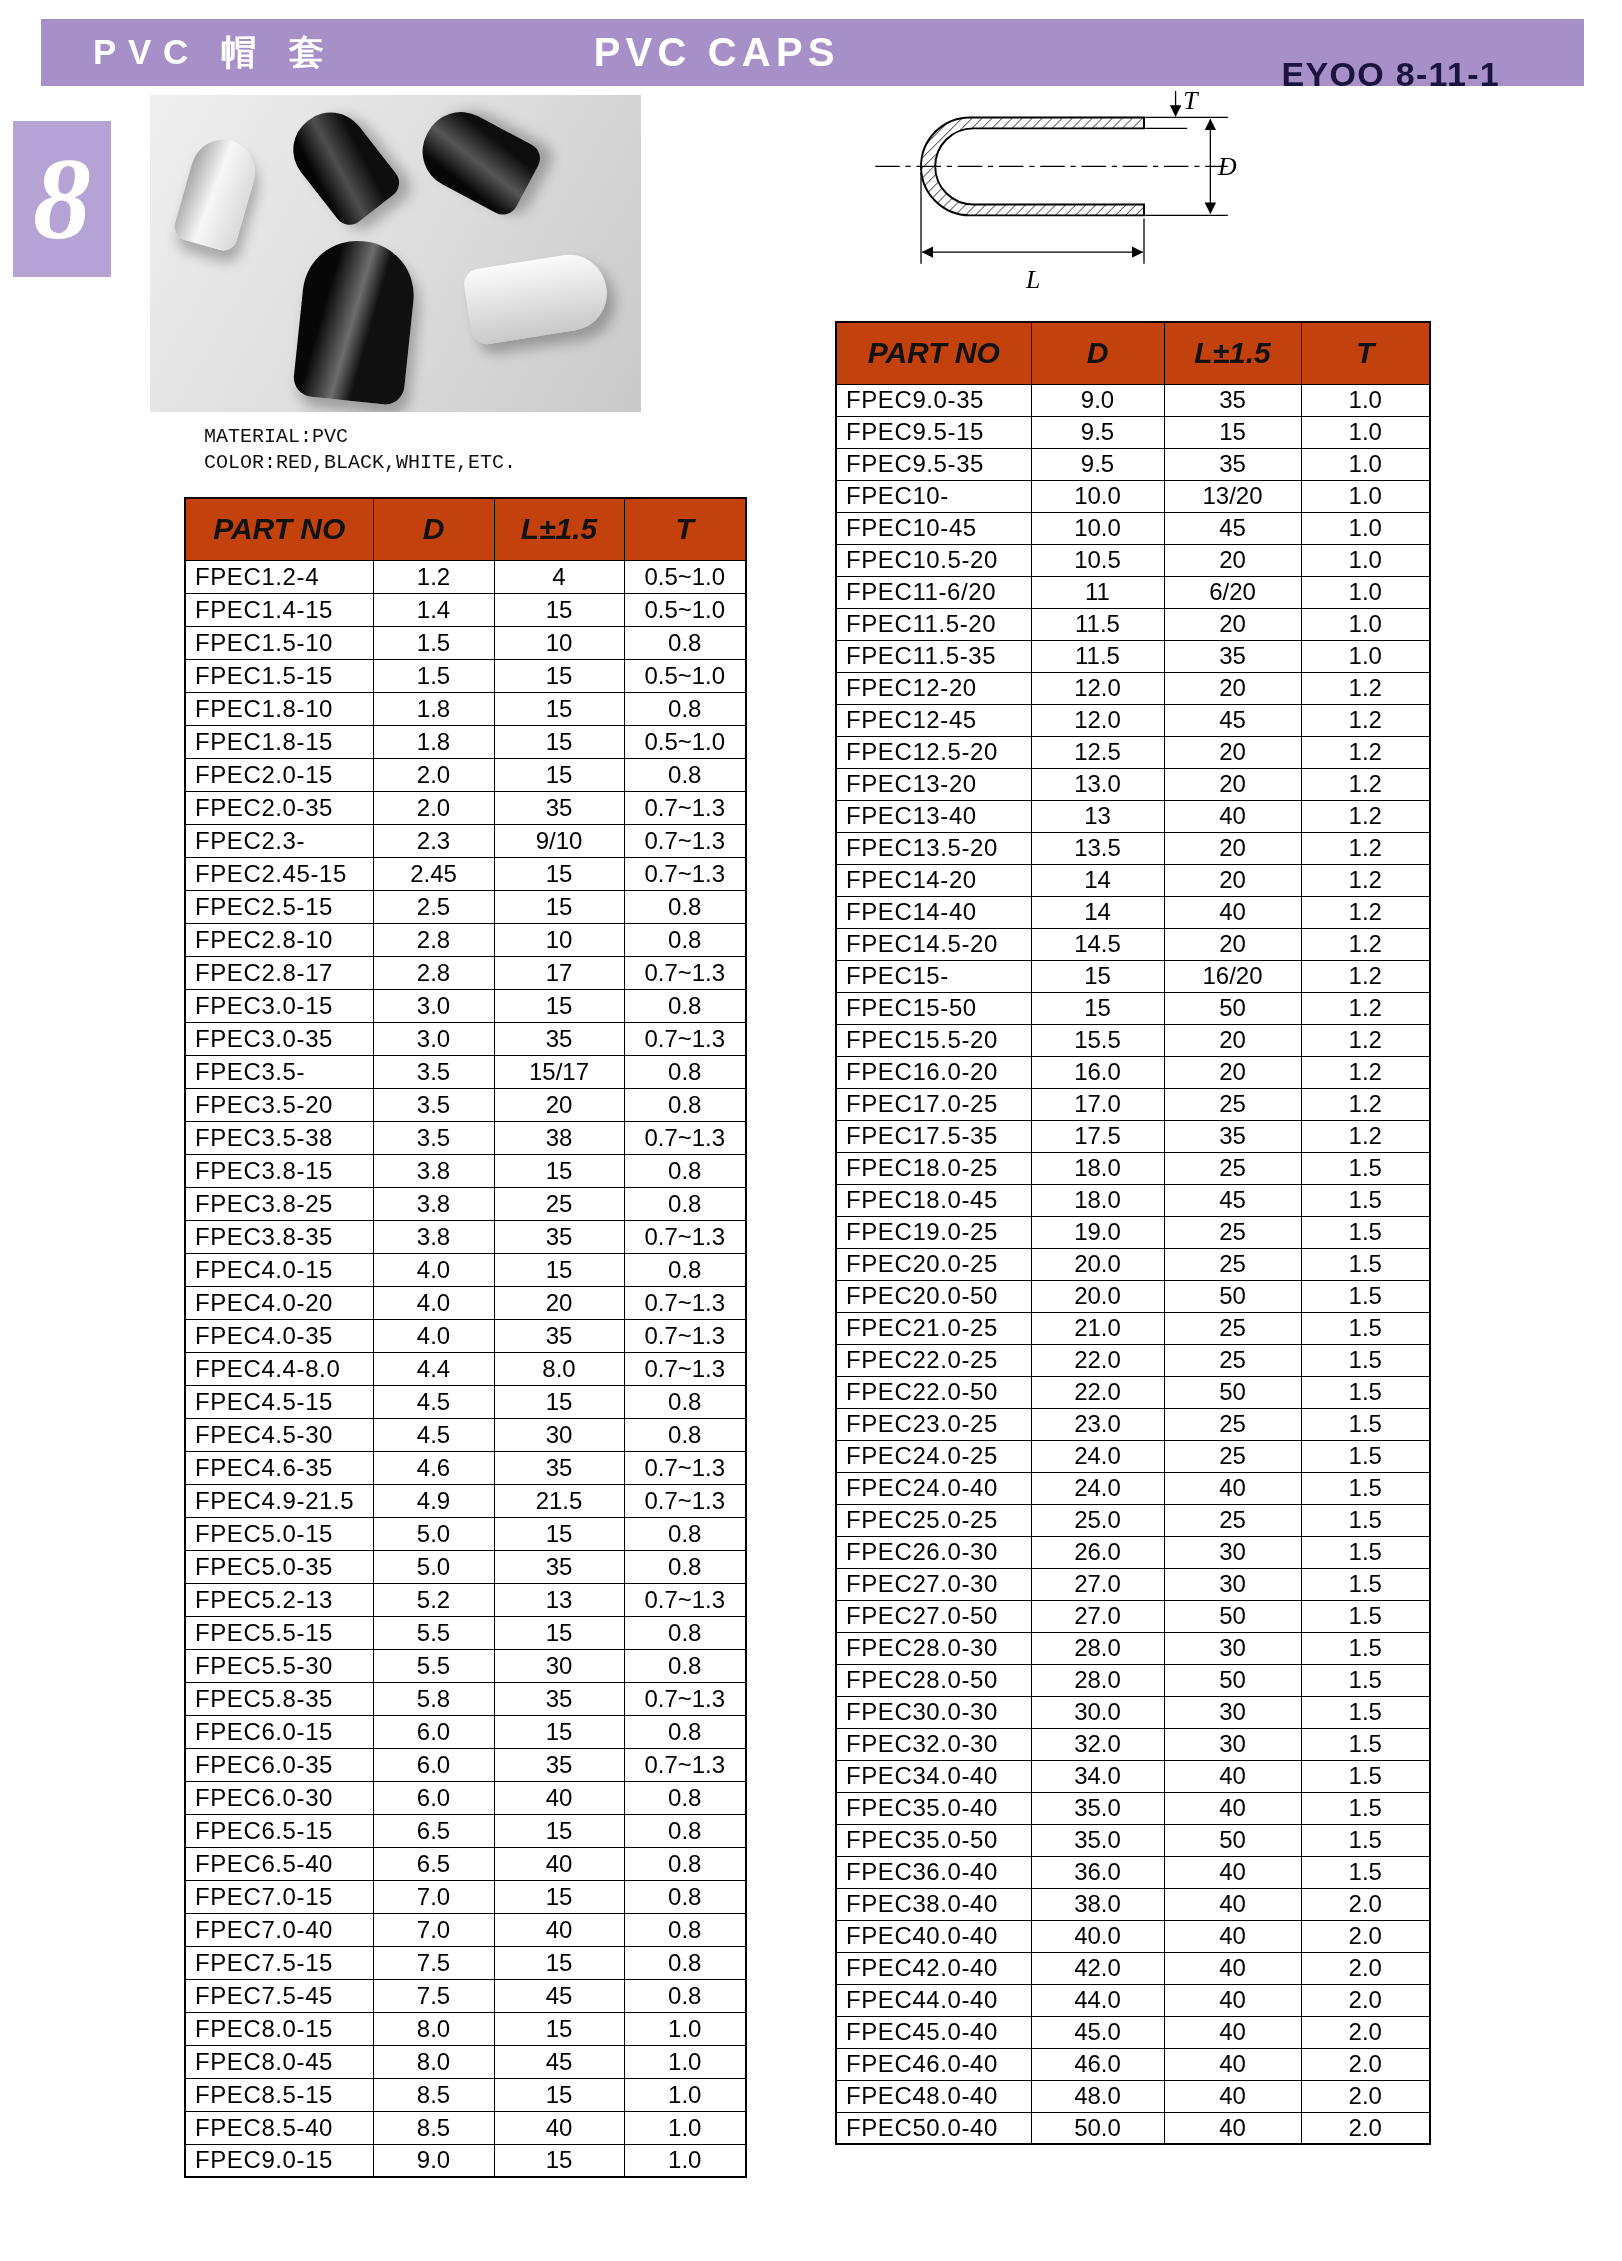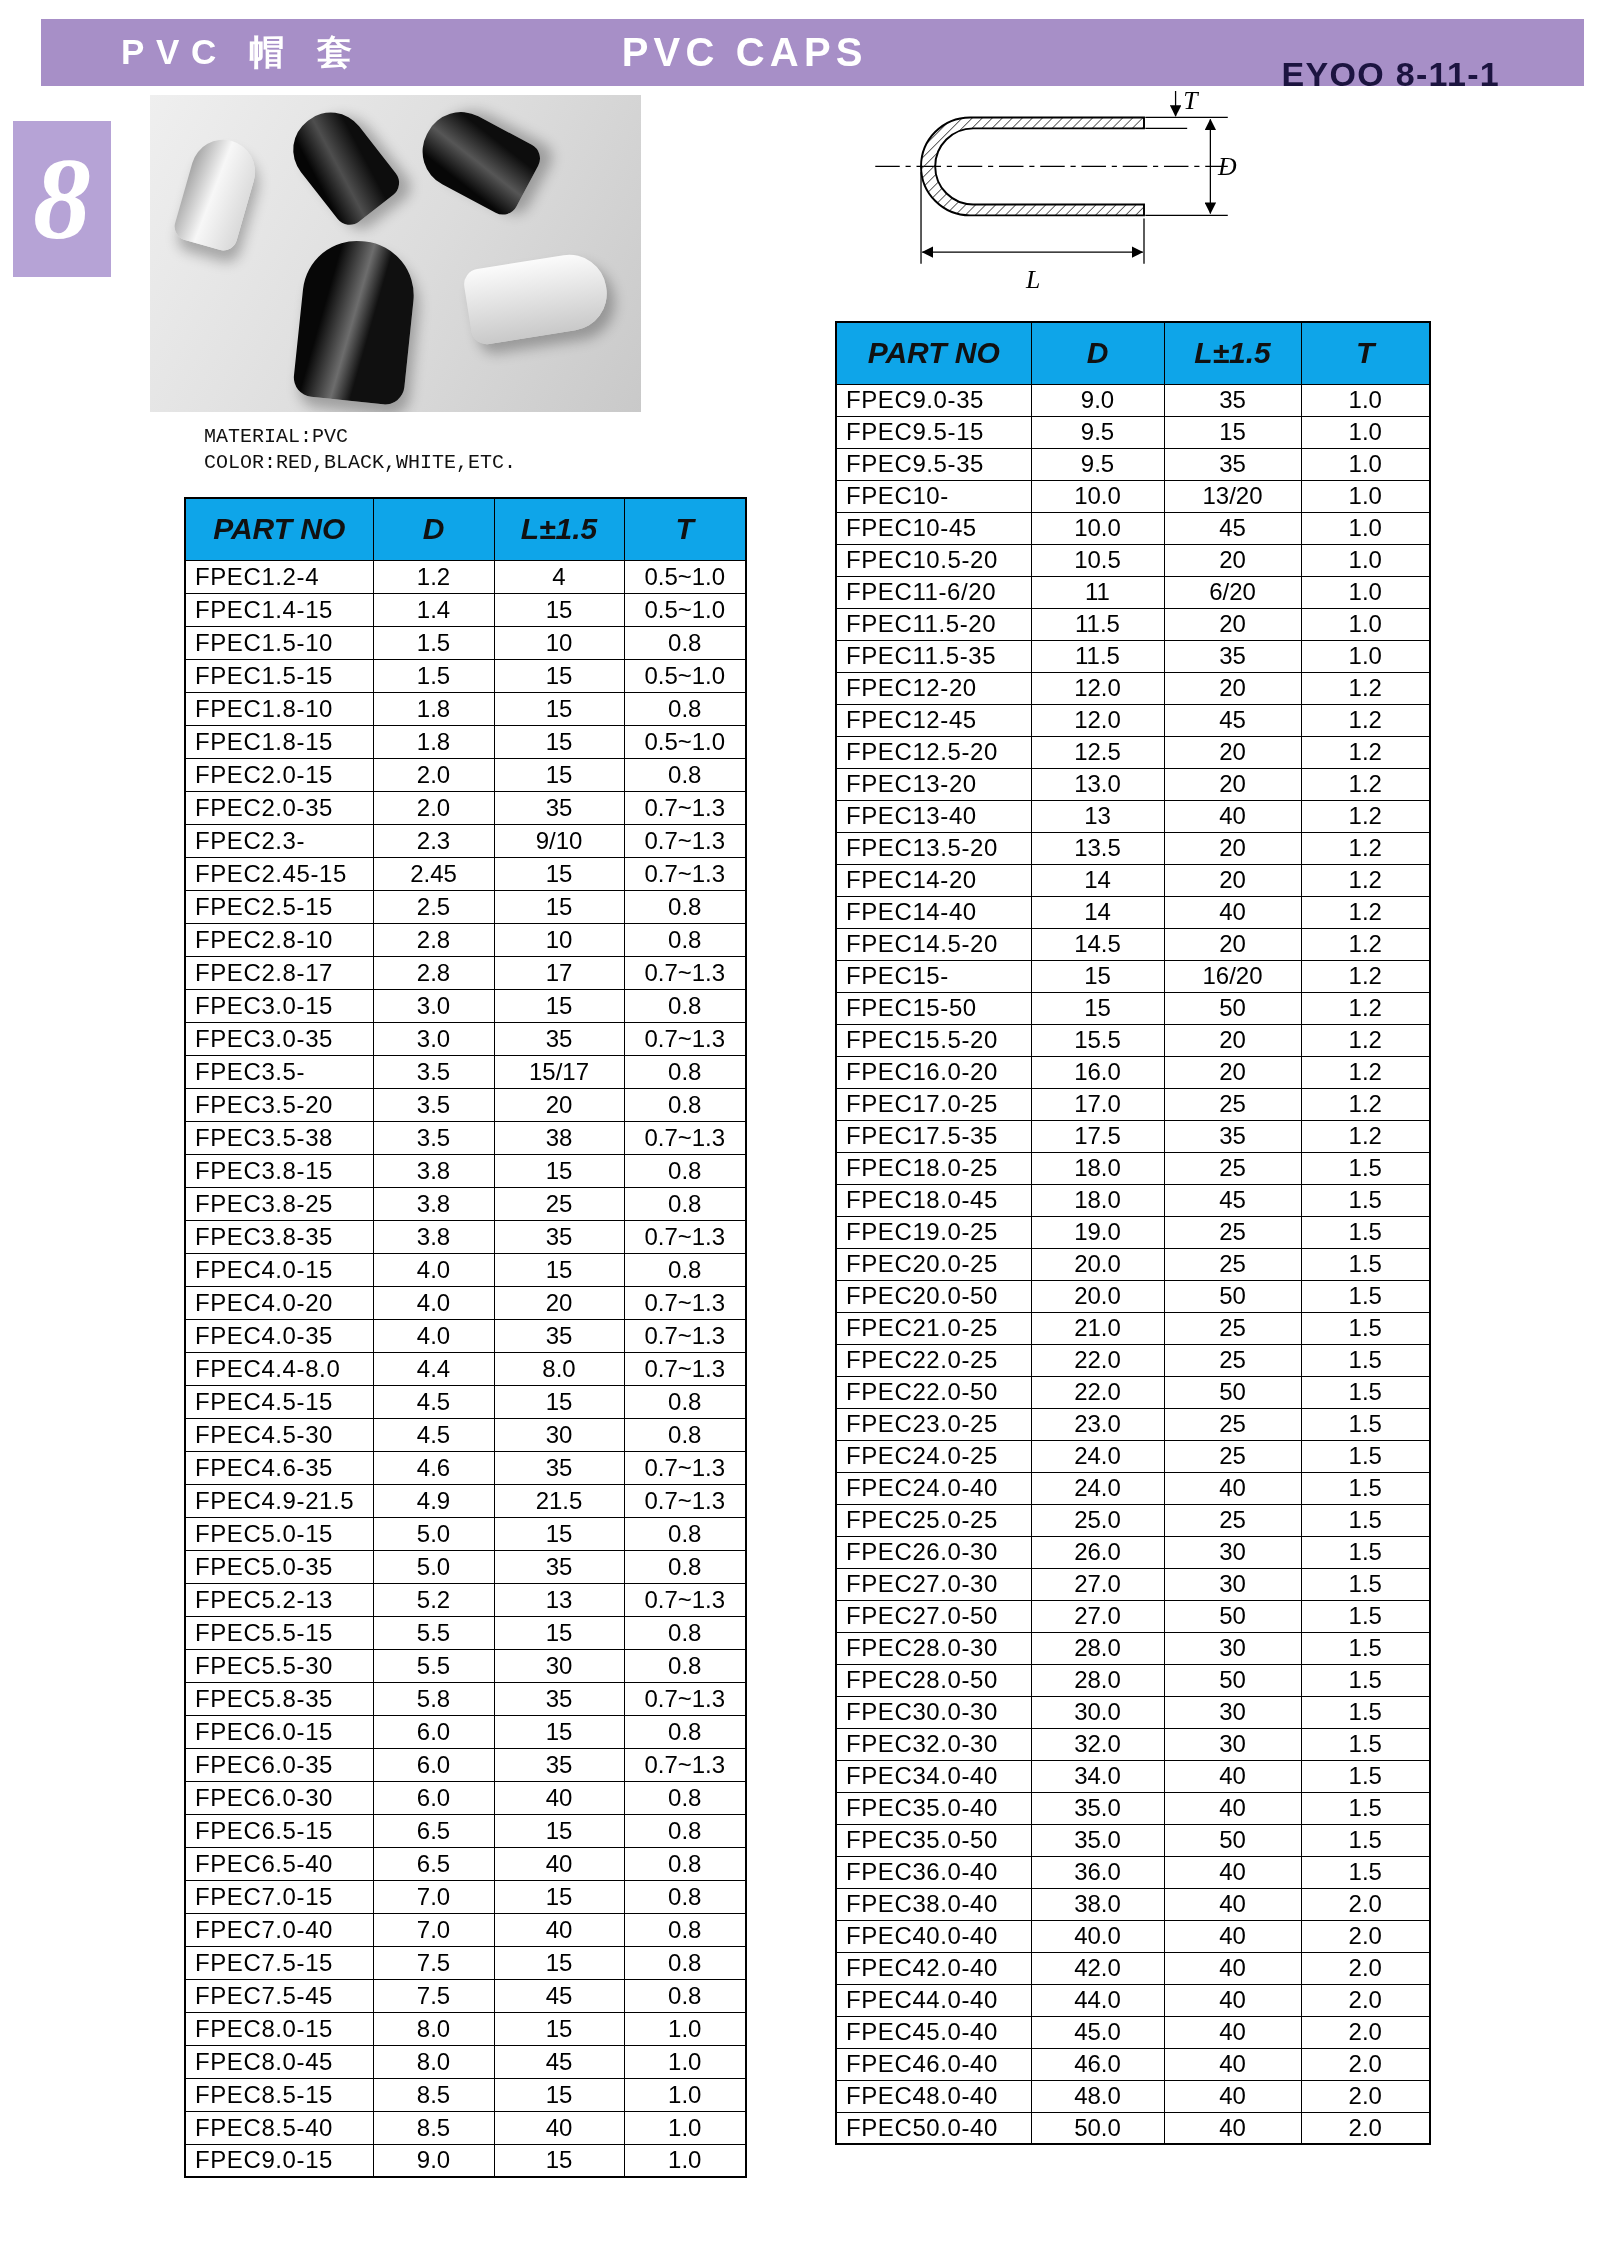--- a/index.html
+++ b/index.html
@@ -9,21 +9,21 @@
     position:relative; width:1623px; height:2261px; background:#ffffff;
     overflow:hidden; margin:0 auto;
   }
   
   .topbar {
     position:absolute; left:41px; top:19.3px; width:1543px; height:67px;
     background:#a78fc7; display:flex; align-items:center;
   }
   .topbar .title-cn {
     color:#ffffff; font-weight:bold; font-size:35px; letter-spacing:11.6px;
-    margin-left:80px; white-space:nowrap;
+    margin-left:52px; white-space:nowrap;
   }
   .topbar .title-en {
     color:#ffffff; font-weight:bold; font-size:40px; letter-spacing:5.2px;
     margin-left:258px; white-space:nowrap;text-align:center;
   }
   .topbar .page-code {
     margin-left:auto; margin-right:84px; color:#1c1440; font-weight:bold;
     font-size:34px; letter-spacing:1.3px; white-space:nowrap;margin-top:44px;
   }
   
@@ -77,21 +77,21 @@
     font-family:"Liberation Serif", serif; font-style:italic;
     fill:#000; font-size:40px;
   }
   
   table.parts {
     position:absolute; border-collapse:collapse; table-layout:fixed;
     background:#ffffff; border:2.6px solid #000;
   }
   table.parts th, table.parts td { border:1.9px solid #000; overflow:hidden; }
   table.parts thead th {
-    background:#0ea5e9; font-style:italic; font-weight:bold; font-size:30px;
+    background:#c2410c; font-style:italic; font-weight:bold; font-size:30px;
     height:62px; text-align:center; color:#111;
     font-family:"Liberation Sans", sans-serif;
   }
   table.parts td {
     font-size:24px; color:#000; line-height:1;
     font-family:"Liberation Sans", sans-serif;
   }
   table.left-table  td { height:33px; }
   table.right-table td { height:32px; }
   table.parts td.part { text-align:left; padding-left:9px; letter-spacing:0.6px; }

